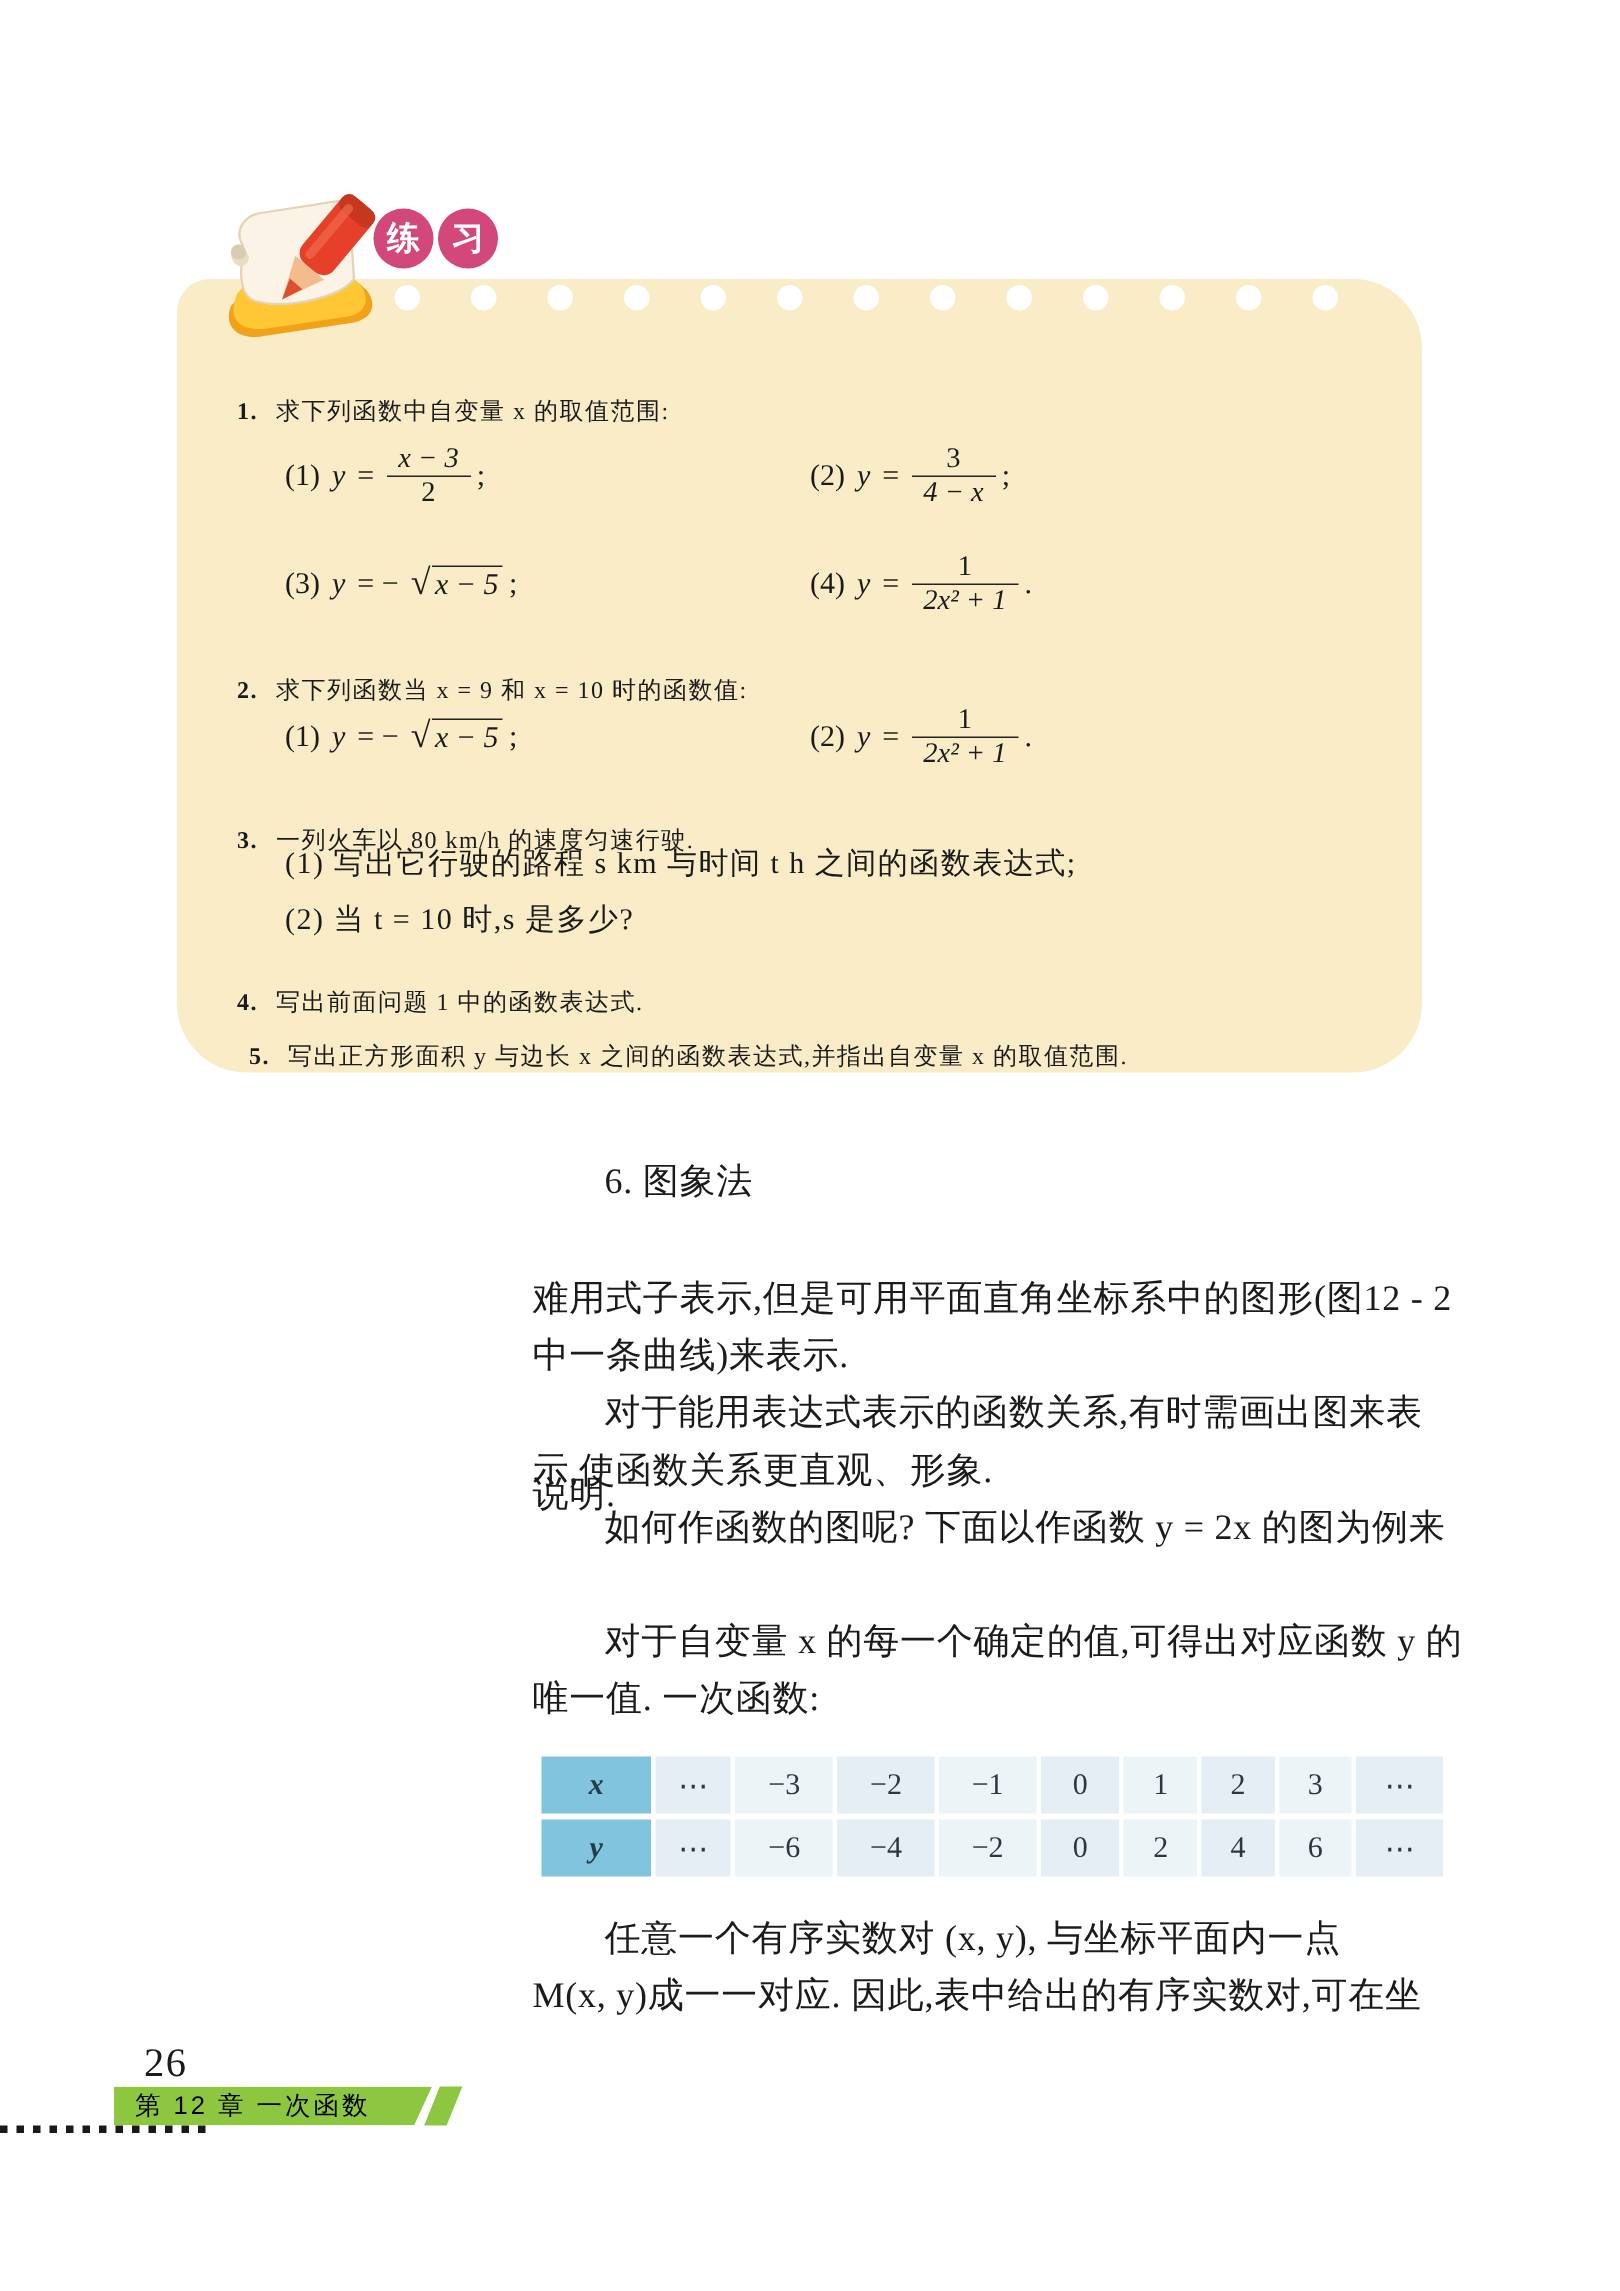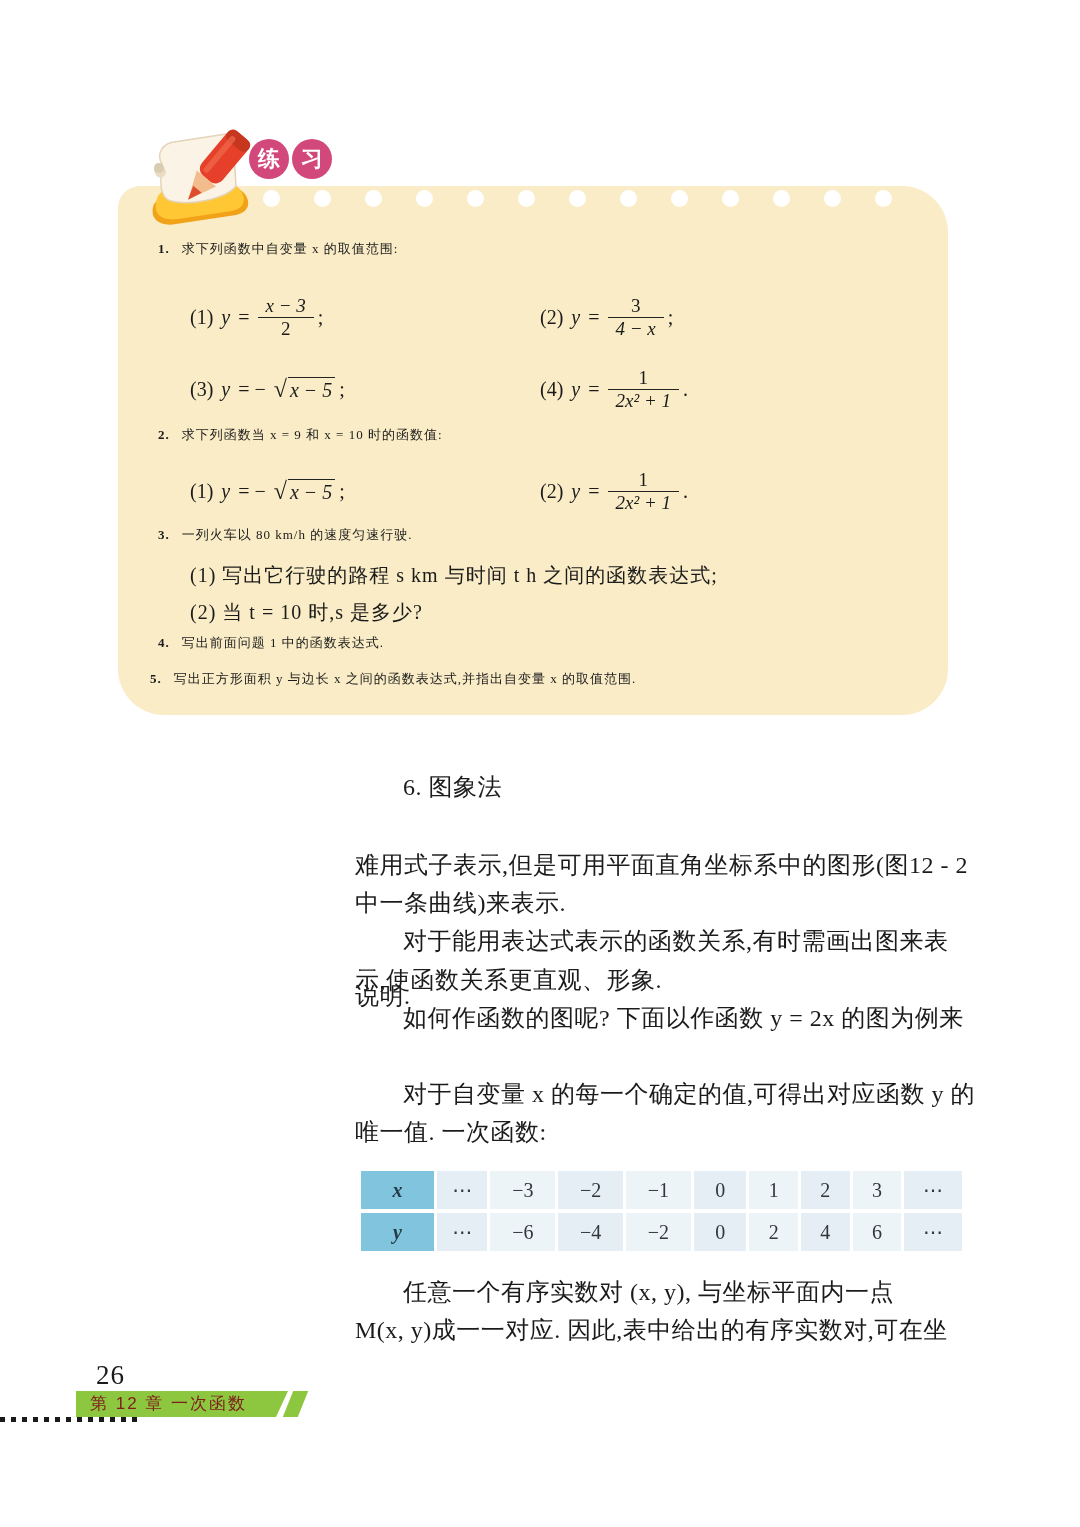--- a/index.html
+++ b/index.html
@@ -24,21 +24,21 @@
     background:var(--box-bg);border-radius:22px 46px 46px 46px;
   }
   .dot{position:absolute;width:17px;height:17px;border-radius:50%;background:#fff;top:190px;}
   .badge-circle{
     position:absolute;top:139px;width:40px;height:40px;border-radius:50%;
     background:var(--badge-pink);color:#fff;text-align:center;line-height:40px;
     font-size:22px;font-weight:700;font-family:"Liberation Sans","DejaVu Sans",sans-serif;
   }
   .icon-wrap{position:absolute;left:138px;top:120px;width:135px;height:125px;}
   
-  .ex-item{position:absolute;font-size:13px;letter-spacing:1px;white-space:nowrap;}
+  .ex-item{position:absolute;font-size:16px;letter-spacing:1px;white-space:nowrap;margin-top:24px;}
   .ex-item .num{font-weight:700;margin-right:12px;}
   .sub{position:absolute;font-size:20px;letter-spacing:1px;white-space:nowrap;}
   .frow{position:absolute;height:62px;display:flex;align-items:center;font-size:20px;white-space:nowrap;}
   .mi{font-style:italic;}
   .mlabel{margin-right:8px;}
   .meq{margin:0 8px;}
   .frac{display:inline-block;text-align:center;vertical-align:middle;line-height:1.15;}
   .frac .fnum{display:block;font-size:19px;padding:0 8px;}
   .frac .fden{display:block;font-size:19px;padding:0 8px;border-top:1.6px solid #222;}
   .sqrt-sym{font-size:24px;margin-right:1px;}
@@ -53,21 +53,21 @@
     border-collapse:separate;border-spacing:3px 4px;table-layout:fixed;
   }
   .vtable td{height:38px;text-align:center;vertical-align:middle;font-size:20px;color:#30363b;}
   .vtable td.hcell{background:var(--table-head);font-style:italic;font-weight:700;color:#243a47;}
   .vtable td.ca{background:var(--cell-a);}
   .vtable td.cb{background:var(--cell-b);}
   
   .pagenum{position:absolute;left:96px;top:1360px;font-size:27px;letter-spacing:1px;}
   .banner{
     position:absolute;left:76px;top:1391px;width:212px;height:26px;
-    background:var(--banner-green);color:#7f1d1d;font-size:17px;line-height:26px;
+    background:var(--banner-green);color:#000000;font-size:17px;line-height:26px;
     padding-left:14px;letter-spacing:2px;white-space:nowrap;
     clip-path:polygon(0 0,212px 0,200px 26px,0 26px);
     font-family:"Liberation Sans","DejaVu Sans",sans-serif;
   }
   .banner-tail{
     position:absolute;left:288px;top:1391px;width:15px;height:26px;
     background:var(--banner-green);transform:skewX(-22deg);
   }
   .dotline{position:absolute;left:0px;top:1417px;display:flex;gap:6px;}
   .dotline span{width:5px;height:5px;background:#1a1a1a;display:inline-block;}
@@ -189,21 +189,21 @@
 
   <div class="ex-item" style="left:158px;top:526px">
     <span class="num">3.</span><span>一列火车以 80 km/h 的速度匀速行驶.</span>
   </div>
   <div class="sub" style="left:190px;top:562px">(1) 写出它行驶的路程 s km 与时间 t h 之间的函数表达式;</div>
   <div class="sub" style="left:190px;top:599px">(2) 当 t = 10 时,s 是多少?</div>
 
   <div class="ex-item" style="left:158px;top:634px">
     <span class="num">4.</span><span>写出前面问题 1 中的函数表达式.</span>
   </div>
-  <div class="ex-item" style="left:150px;top:670px">
+  <div class="ex-item" style="left:166px;top:670px">
     <span class="num">5.</span><span>写出正方形面积 y 与边长 x 之间的函数表达式,并指出自变量 x 的取值范围.</span>
   </div>
 
   <div class="bline indent" style="top:771px">6. 图象法</div>
   <div class="bline" style="top:849px">难用式子表示,但是可用平面直角坐标系中的图形(图12 - 2</div>
   <div class="bline" style="top:887px">中一条曲线)来表示.</div>
   <div class="bline indent" style="top:925px">对于能用表达式表示的函数关系,有时需画出图来表</div>
   <div class="bline" style="top:964px">示,使函数关系更直观、形象.</div>
   <div class="bline indent" style="top:1002px">如何作函数的图呢? 下面以作函数 y = 2x 的图为例来</div>
   <div class="bline" style="top:980px">说明.</div>

